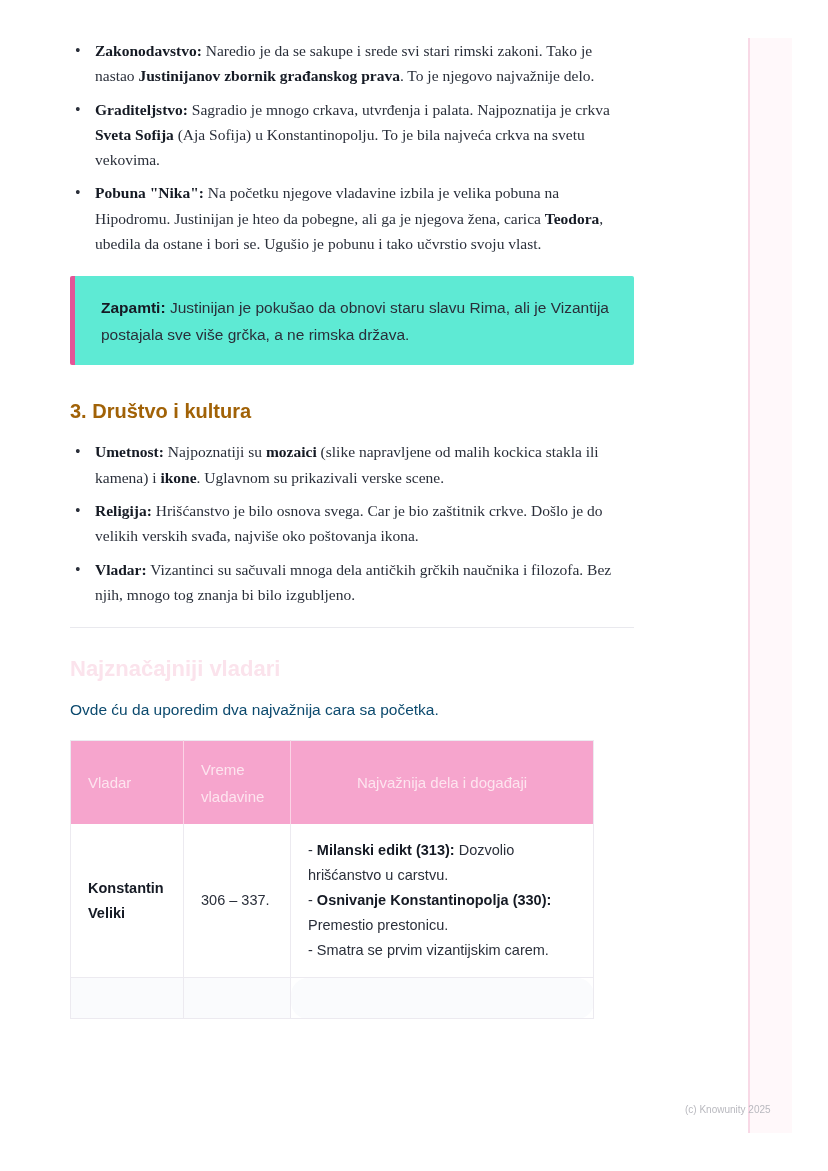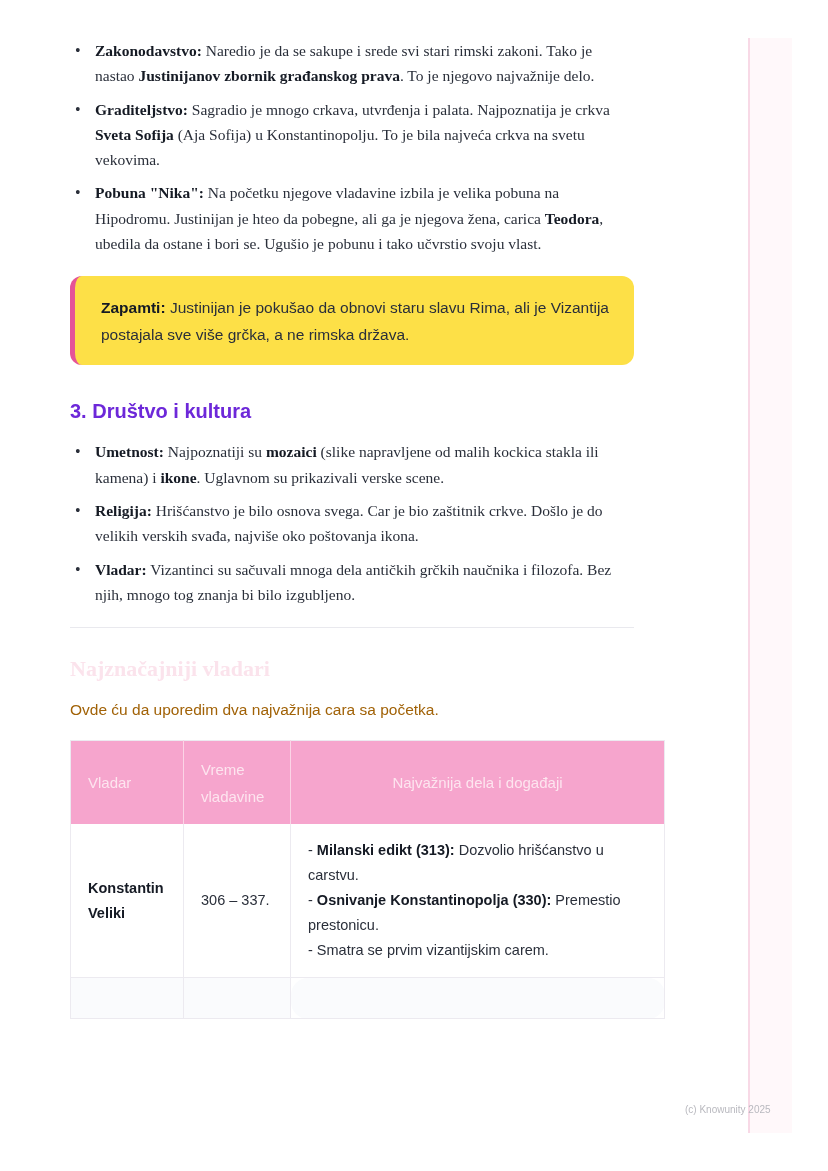--- a/index.html
+++ b/index.html
@@ -3,27 +3,27 @@
 <meta charset="utf-8">
 <style>
   html, body { margin:0; padding:0; background:#ffffff; }
   body { width:828px; height:1171px; position:relative; overflow:hidden;
          font-family:"Liberation Sans", sans-serif; color:#1f2430; }
   .content { position:absolute; left:70px; top:38px; width:564px; }
   ul.blist { margin:0; padding:0 0 0 25px; list-style:none; }
   ul.blist li { position:relative; font-size:15.5px; line-height:25.3px; margin-bottom:8px; color:#2a2f3a;font-family:Liberation Serif, serif; }
   ul.blist li::before { content:"•"; position:absolute; left:-20px; top:0; font-size:16px; color:#2a2f3a; }
   b { color:#151a24; }
-  .callout { margin-top:20px; background:#fde047; border-left:5px solid #e55597; border-radius:12px;
+  .callout { margin-top:20px; background:#5eead4; border-left:5px solid #e55597; border-radius:2px;
              padding:18px 25px 17px 26px; font-size:15.5px; line-height:27px; text-align:justify; color:#2a2f3a; }
-  h3.sec { margin:32px 0 14px 0; font-size:20px; font-weight:bold; color:#6d28d9; line-height:28px; }
+  h3.sec { margin:32px 0 14px 0; font-size:20px; font-weight:bold; color:#a16207; line-height:28px; }
   hr.div { border:none; border-top:1.5px solid #e9e9ee; margin:20px 0 0 0; }
-  h2.sec2 { margin:26px 0 14px 0; font-size:22px; font-weight:bold; color:#fbe3ec; line-height:30px;font-family:Liberation Serif, serif; }
-  p.intro { margin:0 0 18px 0; font-size:15.5px; line-height:24px; color:#a16207; }
-  table.rulers { width:595px; border-collapse:collapse; border:1.5px solid #eceaf0; }
+  h2.sec2 { margin:26px 0 14px 0; font-size:22px; font-weight:bold; color:#fbe3ec; line-height:30px; }
+  p.intro { margin:0 0 18px 0; font-size:15.5px; line-height:24px; color:#0c4a6e; }
+  table.rulers { width:524px; border-collapse:collapse; border:1.5px solid #eceaf0; }
   table.rulers th { background:#f6a5cd; color:#fde5ef; font-weight:normal; font-size:15px; text-align:left;
                     padding:0 17px; height:83px; line-height:27px; border-right:1.5px solid #fbd4e6; }
   table.rulers th:last-child { border-right:none;text-align:center; }
   table.rulers td { font-size:14.5px; line-height:25px; padding:14px 17px 14px 17px; vertical-align:middle;
                     border-right:1.5px solid #eceaf0; border-bottom:1.5px solid #eceaf0; color:#2a2f3a; }
   table.rulers td:last-child { border-right:none;border-radius:17px; }
   tr.emptyrow td { background:#fafbfd; height:40px; padding:0; }
   .sidebar { position:absolute; left:748px; top:38px; width:42px; height:1095px; background:#fff8fa; border-left:2px solid #f8d9e6; }
   .footer { position:absolute; left:685px; top:1104px; font-size:10px; color:#b9b9bf; }
   .fade { position:absolute; left:0; top:1133px; width:828px; height:38px; background:#ffffff; }

